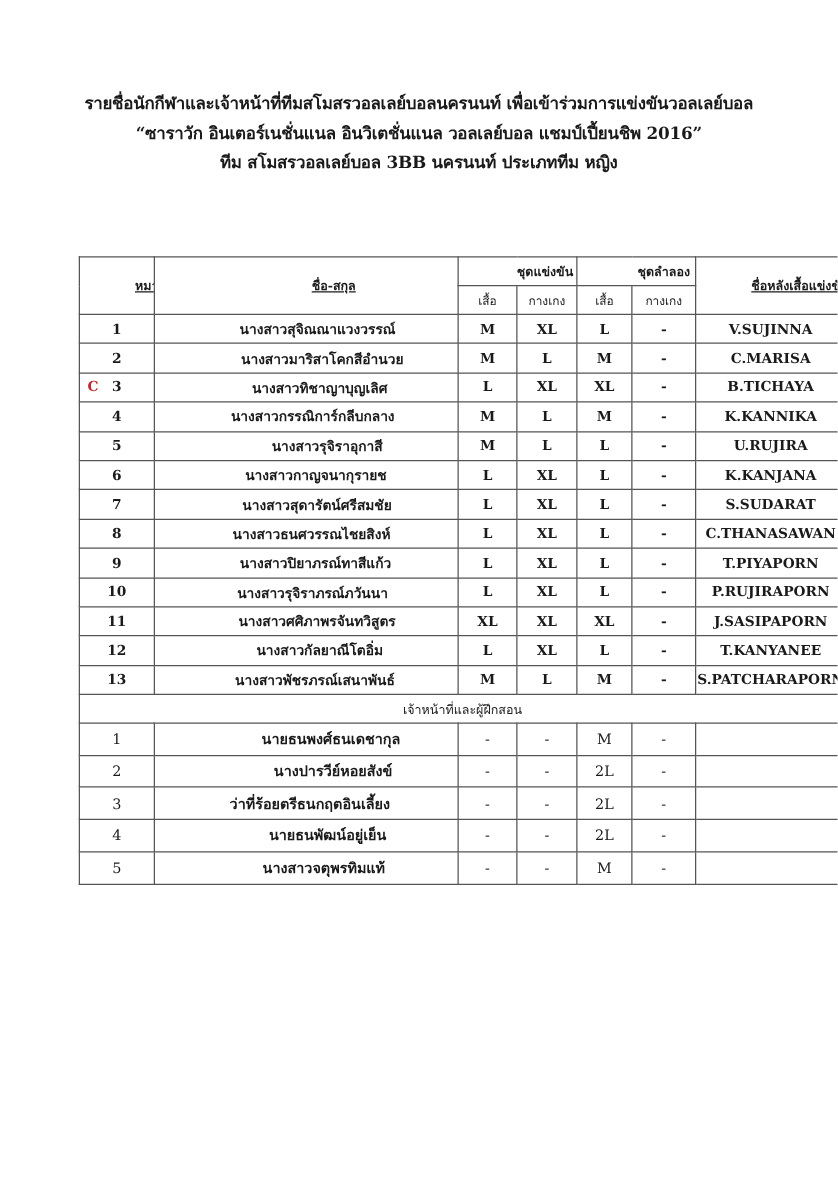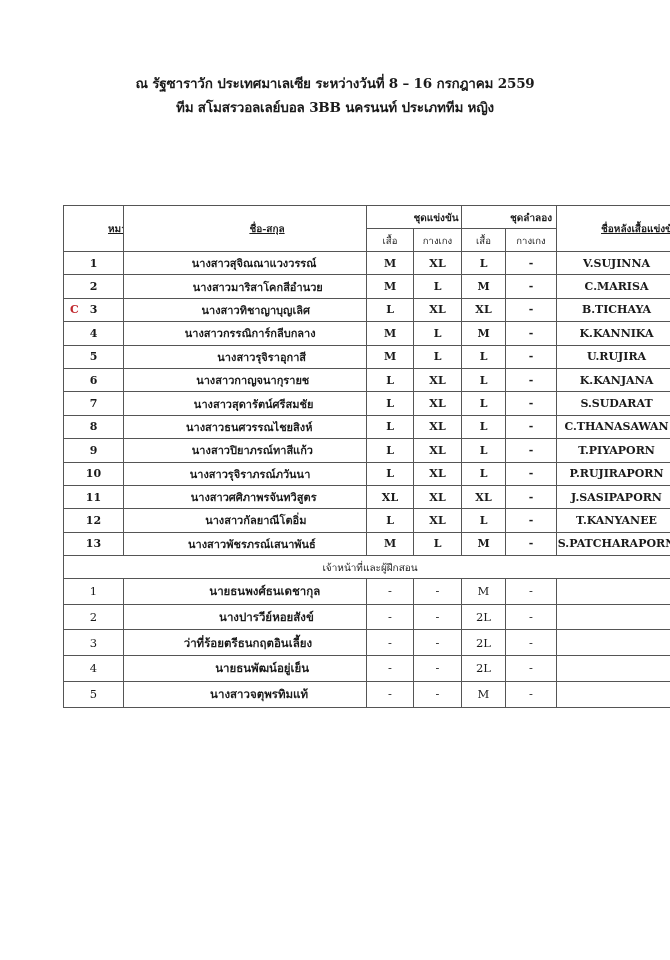--- a/index.html
+++ b/index.html
@@ -24,21 +24,22 @@
   td.name .last { display:inline-block; }
   td.num { position:relative; }
   .cap { position:absolute; left:6px; color:#c0272d; font-weight:bold; }
   td.jersey { font-size:10.5px; }
   tr.staff td.name { font-weight:bold;margin-top:40px; }
 </style>
 </head>
 <body>
 
 <div class="titles">
-  <div>ณ รัฐซาราวัก  ประเทศมาเลเซีย   ระหว่างวันที่ 8 – 16 กรกฎาคม 2559</div>
+  <div>รายชื่อนักกีฬาและเจ้าหน้าที่ทีมสโมสรวอลเลย์บอลนครนนท์ เพื่อเข้าร่วมการแข่งขันวอลเลย์บอล</div>
+  <div>“ซาราวัก อินเตอร์เนชั่นแนล อินวิเตชั่นแนล วอลเลย์บอล แชมป์เปี้ยนชิพ 2016”</div>
   <div>ทีม  สโมสรวอลเลย์บอล 3BB นครนนท์    ประเภททีม  หญิง</div>
 </div>
 
 <table class="roster">
   <colgroup>
     <col style="width:60px">
       <col style="width:243px">
       <col style="width:47px">
       <col style="width:48px">
     <col style="width:44px">

